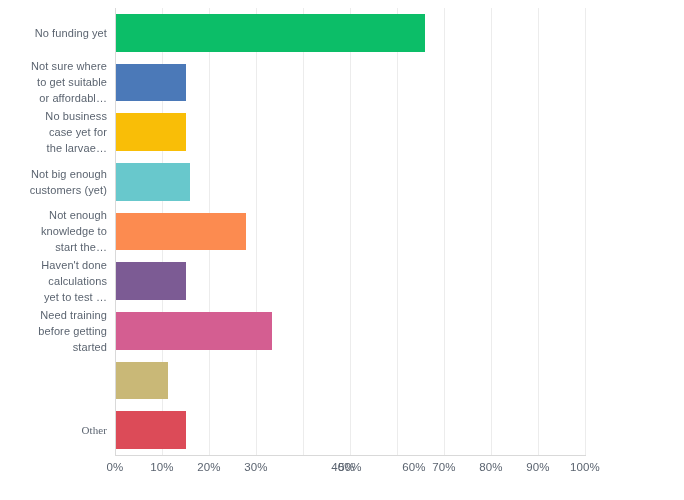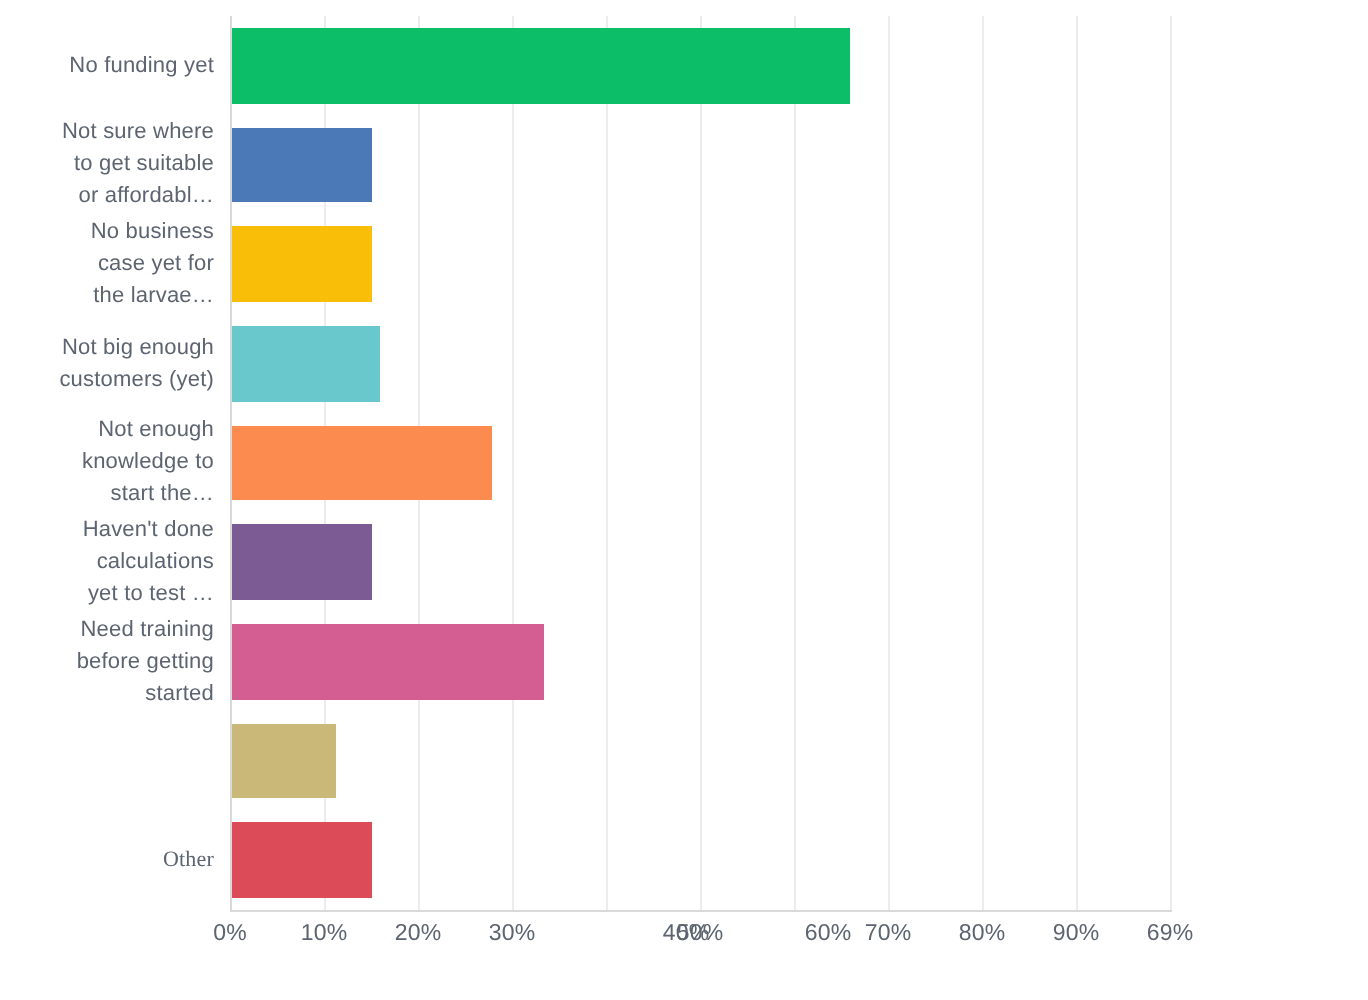--- a/index.html
+++ b/index.html
@@ -184,16 +184,16 @@
       <div class="xtick" style="left: 115px; color: rgb(91, 100, 112);">0%</div>
       <div class="xtick" style="left: 162px; color: rgb(91, 100, 112);">10%</div>
       <div class="xtick" style="left: 209px; color: rgb(91, 100, 112);">20%</div>
       <div class="xtick" style="left: 256px; color: rgb(91, 100, 112);">30%</div>
       <div class="xtick" style="left: 303px; color: rgb(91, 100, 112); margin-left: 40px;">40%</div>
       <div class="xtick" style="left: 350px; color: rgb(91, 100, 112);">50%</div>
       <div class="xtick" style="left: 414px; color: rgb(91, 100, 112);">60%</div>
       <div class="xtick" style="left: 444px; color: rgb(91, 100, 112);">70%</div>
       <div class="xtick" style="left: 491px; color: rgb(91, 100, 112);">80%</div>
       <div class="xtick" style="left: 538px; color: rgb(91, 100, 112);">90%</div>
-      <div class="xtick" style="left: 585px; color: rgb(91, 100, 112);">69%</div>
+      <div class="xtick" style="left: 585px; color: rgb(91, 100, 112);">100%</div>
     </div>
 
 </div>
 
 </body></html>

